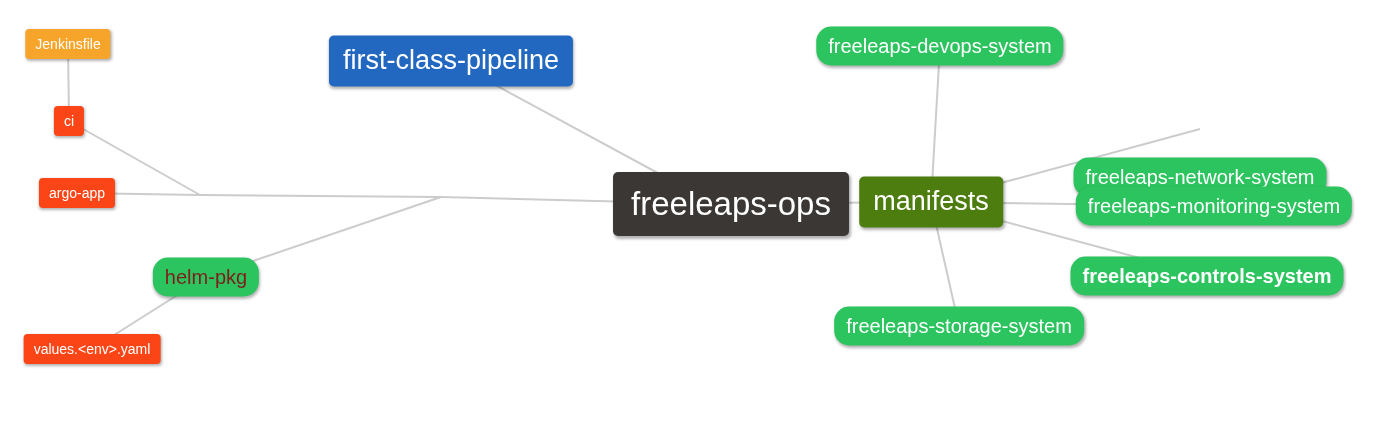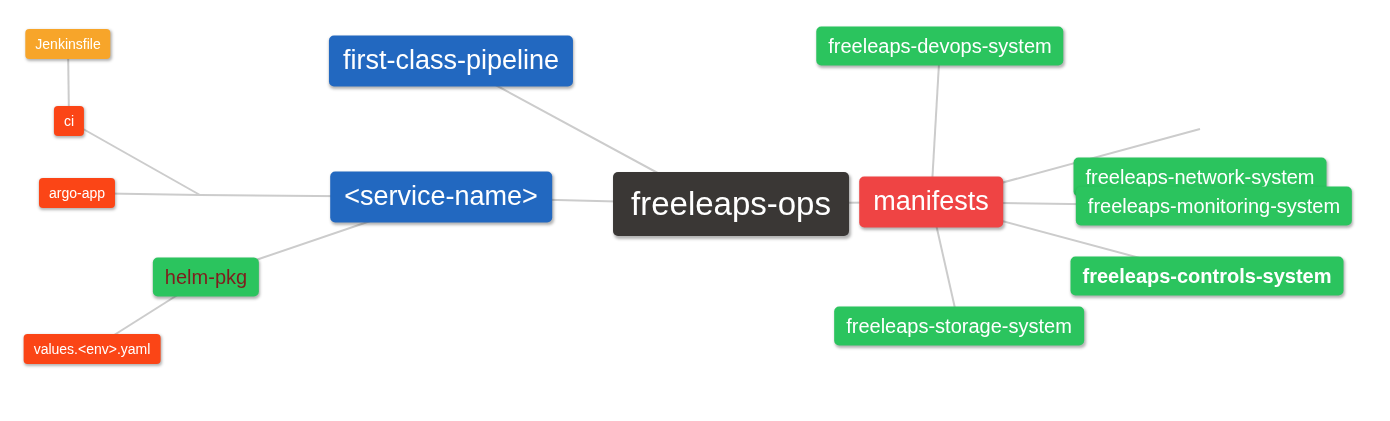--- a/index.html
+++ b/index.html
@@ -11,21 +11,21 @@
     transform:translate(-50%,-50%);
     color:#ffffff;
     white-space:nowrap;
     border-radius:5px;
     box-shadow:1px 2px 3px rgba(0,0,0,0.30);
     line-height:1.15;
     cursor:pointer;
     text-align:center;
   }
   .node.small {font-size:14px;padding:7px 10px;border-radius:4px;}
-  .node.medium{font-size:20px;padding:8px 12px;}
+  .node.medium{font-size:20px;padding:8px 12px;border-radius:15px;}
   .node.large {font-size:27px;padding:10px 14px;}
   .node.root  {font-size:33px;padding:13px 18px;margin-left:16px;}
 </style>
 </head>
 <body>
 
 <div class="canvas">
   <svg id="edge-layer" xmlns="http://www.w3.org/2000/svg">
       <line x1="68" y1="44" x2="69" y2="121" stroke="#cccccc" stroke-width="2"></line>
       <line x1="69" y1="121" x2="200" y2="195" stroke="#cccccc" stroke-width="2"></line>
@@ -38,22 +38,21 @@
       <line x1="715" y1="204" x2="931" y2="202" stroke="#cccccc" stroke-width="2"></line>
       <line x1="931" y1="202" x2="940" y2="46" stroke="#cccccc" stroke-width="2"></line>
       <line x1="931" y1="202" x2="1200" y2="129" stroke="#cccccc" stroke-width="2"></line>
       <line x1="931" y1="202" x2="1214" y2="206" stroke="#cccccc" stroke-width="2"></line>
       <line x1="931" y1="202" x2="1207" y2="276" stroke="#cccccc" stroke-width="2"></line>
       <line x1="931" y1="202" x2="959" y2="326" stroke="#cccccc" stroke-width="2"></line>
     </svg>
   <div id="node-layer">
       <div class="node root" style="left: 715px; top: 204px; background: rgb(58, 55, 53); color: rgb(255, 255, 255);">freeleaps-ops</div>
       <div class="node large" style="left: 451px; top: 61px; background: rgb(34, 104, 192); color: rgb(255, 255, 255);">first-class-pipeline</div>
-      <div class="node large" style="left: 441px; top: 197px; background: rgb(34, 104, 192); color: rgb(255, 255, 255);">&lt;service-name&gt;</div>
-      <div class="node large" style="left: 931px; top: 202px; background: #ef4444; color: rgb(255, 255, 255);">manifests</div>
+      <div class="node large" style="left: 931px; top: 202px; background: #4d7c0f; color: rgb(255, 255, 255);">manifests</div>
       <div class="node medium" style="left: 206px; top: 277px; background: rgb(43, 196, 94); color: #7f1d1d;">helm-pkg</div>
       <div class="node small" style="left: 69px; top: 121px; background: rgb(251, 69, 22); color: rgb(255, 255, 255);">ci</div>
       <div class="node small" style="left: 77px; top: 193px; background: rgb(251, 69, 22); color: rgb(255, 255, 255);">argo-app</div>
       <div class="node small" style="left: 92px; top: 349px; background: rgb(251, 69, 22); color: rgb(255, 255, 255);">values.&lt;env&gt;.yaml</div>
       <div class="node small" style="left: 68px; top: 44px; background: rgb(247, 165, 42); color: rgb(255, 255, 255);">Jenkinsfile</div>
       <div class="node medium" style="left: 940px; top: 46px; background: rgb(43, 196, 94); color: rgb(255, 255, 255);">freeleaps-devops-system</div>
       <div class="node medium" style="left: 1200px; top: 129px; background: rgb(43, 196, 94); color: rgb(255, 255, 255); margin-top: 48px;">freeleaps-network-system</div>
       <div class="node medium" style="left: 1214px; top: 206px; background: rgb(43, 196, 94); color: rgb(255, 255, 255);">freeleaps-monitoring-system</div>
       <div class="node medium" style="left: 1207px; top: 276px; background: rgb(43, 196, 94); color: rgb(255, 255, 255); font-weight: bold;">freeleaps-controls-system</div>
       <div class="node medium" style="left: 959px; top: 326px; background: rgb(43, 196, 94); color: rgb(255, 255, 255);">freeleaps-storage-system</div>

